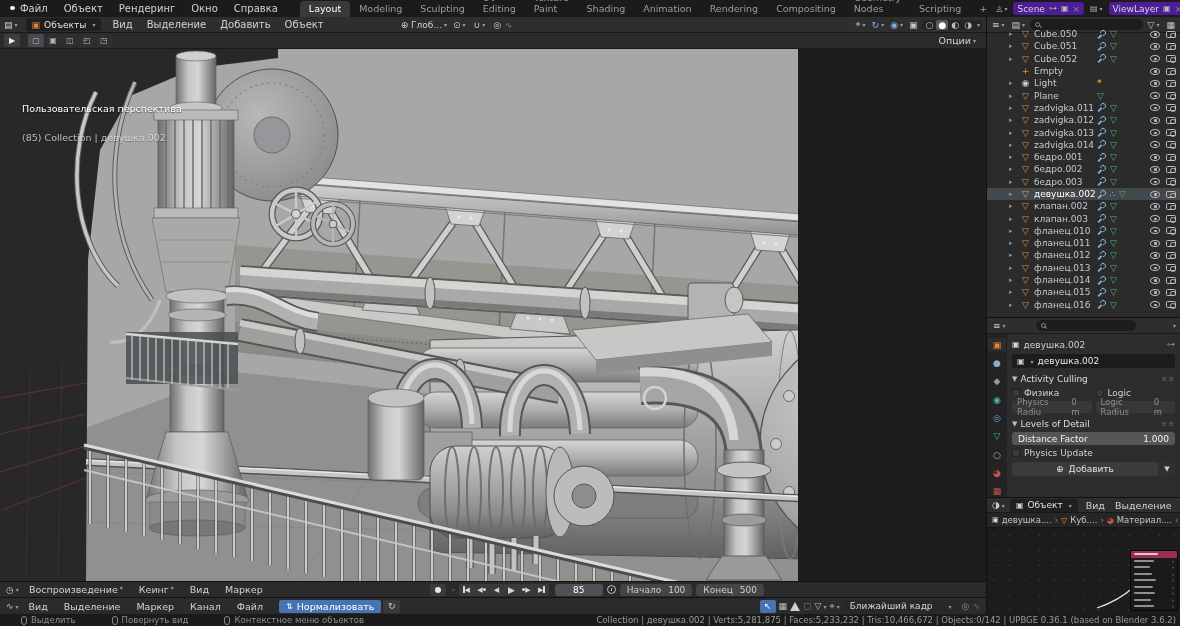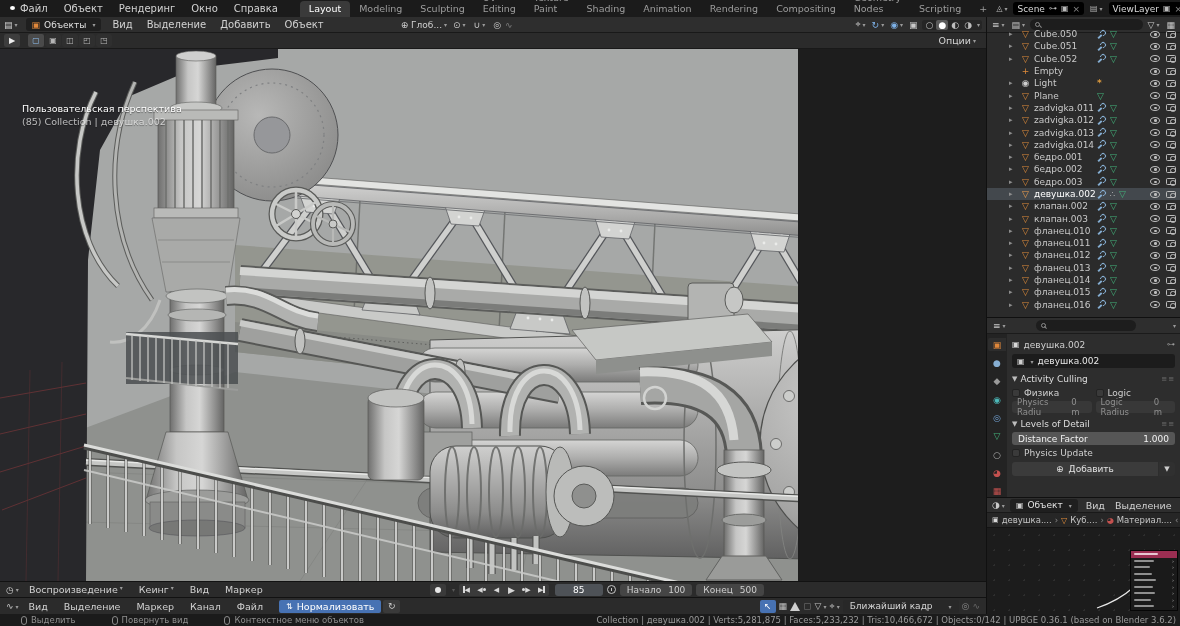--- a/index.html
+++ b/index.html
@@ -9,21 +9,21 @@
 .caret{font-size:6px;color:#9a9a9a;margin-left:2px}
 .menu{color:#d2d2d2;font-size:10px;padding:0 8px;display:flex;align-items:center}
 
 #topbar{left:0;top:0;width:1180px;height:17px;background:#1b1b1b;display:flex;align-items:center}
 #logo{width:13px;height:11px;margin:0 6px 0 6px;background:#e87d0d;border-radius:50% 50% 50% 50%;position:relative}
 #logo::after{content:"";position:absolute;left:4px;top:3px;width:5px;height:4px;background:#fff;border-radius:50%}
 .tabs{display:flex;margin-left:14px;height:17px;align-items:flex-end}
 .tab{font-size:9.5px;color:#9d9d9d;padding:2px 9px 3px;border-radius:4px 4px 0 0}
 .tab.active{background:#3a3a3a;color:#fff}
 #topright{margin-left:auto;display:flex;align-items:center;gap:6px;padding-right:6px}
-.idfield{background:#000000;border-radius:3px;height:13px;display:flex;align-items:center;font-size:9px;color:#d8d8d8;padding:0 4px;gap:4px}
+.idfield{background:#4c1d95;border-radius:3px;height:13px;display:flex;align-items:center;font-size:9px;color:#d8d8d8;padding:0 4px;gap:4px}
 .ig{color:#bbb;font-size:8px}
 .xbtn{color:#888;font-size:9px}
 
 #vph{left:0;top:17px;width:986px;height:16px;background:#2e2e2e;display:flex;align-items:center;border-bottom:1px solid #191919}
 .hbtn{display:flex;align-items:center;color:#cfcfcf;font-size:9px;padding:0 4px}
 .modebox{background:#1f1f1f;border-radius:3px;height:13px;display:flex;align-items:center;color:#e0e0e0;font-size:9px;padding:0 6px;gap:4px;margin:0 4px}
 .vpmenus{display:flex}
 .vpmenus .menu{padding:0 7px}
 #vph-right{margin-left:auto;display:flex;align-items:center;gap:2px;padding-right:4px}
 .hic{color:#c9c9c9;font-size:9px;padding:0 2px;display:flex;align-items:center}
@@ -35,21 +35,21 @@
 #tools{left:0;top:33px;width:986px;height:16px;background:#2b2b2b;display:flex;align-items:center;border-bottom:1px solid #191919}
 .tsbtn{width:16px;height:13px;background:#3d3d3d;border-radius:2px;margin-left:4px;display:flex;align-items:center;justify-content:center;color:#eee;font-size:8px}
 .tsgroup{display:flex;gap:1px;margin-left:8px}
 .tsgroup .tsbtn{margin:0;background:#2f2f2f;color:#b5b5b5}
 .tsgroup .tsbtn.active{background:#4a4a4a;color:#8fc1f2}
 #opts{margin-left:auto;color:#d5d5d5;font-size:9.5px;padding-right:10px;display:flex;align-items:center}
 
 #vp{left:0;top:49px;width:798px;height:532px;background:#a6a8a7;overflow:hidden}
 #vp svg{display:block}
 #vpoverlay{left:22px;top:54px;color:#fff;font-size:9.5px;text-shadow:0 1px 1px rgba(0,0,0,.5)}
-#vpoverlay .l2{color:#e8e8e8;opacity:.75;margin-top:2px}
+#vpoverlay .l2{color:#e8e8e8;opacity:.75;margin-top:18px}
 
 #outliner{left:986px;top:17px;width:194px;height:300px;background:#2b2b2b;border-left:1px solid #101010}
 #outlhead{height:16px;background:#2e2e2e;border-bottom:1px solid #1a1a1a;display:flex;align-items:center;padding:0 3px;gap:3px}
 .search{background:#1d1d1d;border-radius:7px;height:11px;flex:1;display:flex;align-items:center;padding:0 5px;gap:3px}
 .icon-mag{width:5px;height:5px;border:1.1px solid #8a8a8a;border-radius:50%;position:relative;flex:none}
 .icon-mag::after{content:"";position:absolute;width:3px;height:1.1px;background:#8a8a8a;transform:rotate(45deg);right:-2.5px;bottom:-1px}
 #olist{overflow:hidden;height:283px;margin-top:-5px}
 .orow{height:12.3px;display:flex;align-items:center;position:relative;font-size:9px;color:#c9c9c9;padding-left:22px}
 .orow.active{background:#43484d;color:#fff}
 .orow .arrow{color:#8d8d8d;font-size:7px;width:10px}

